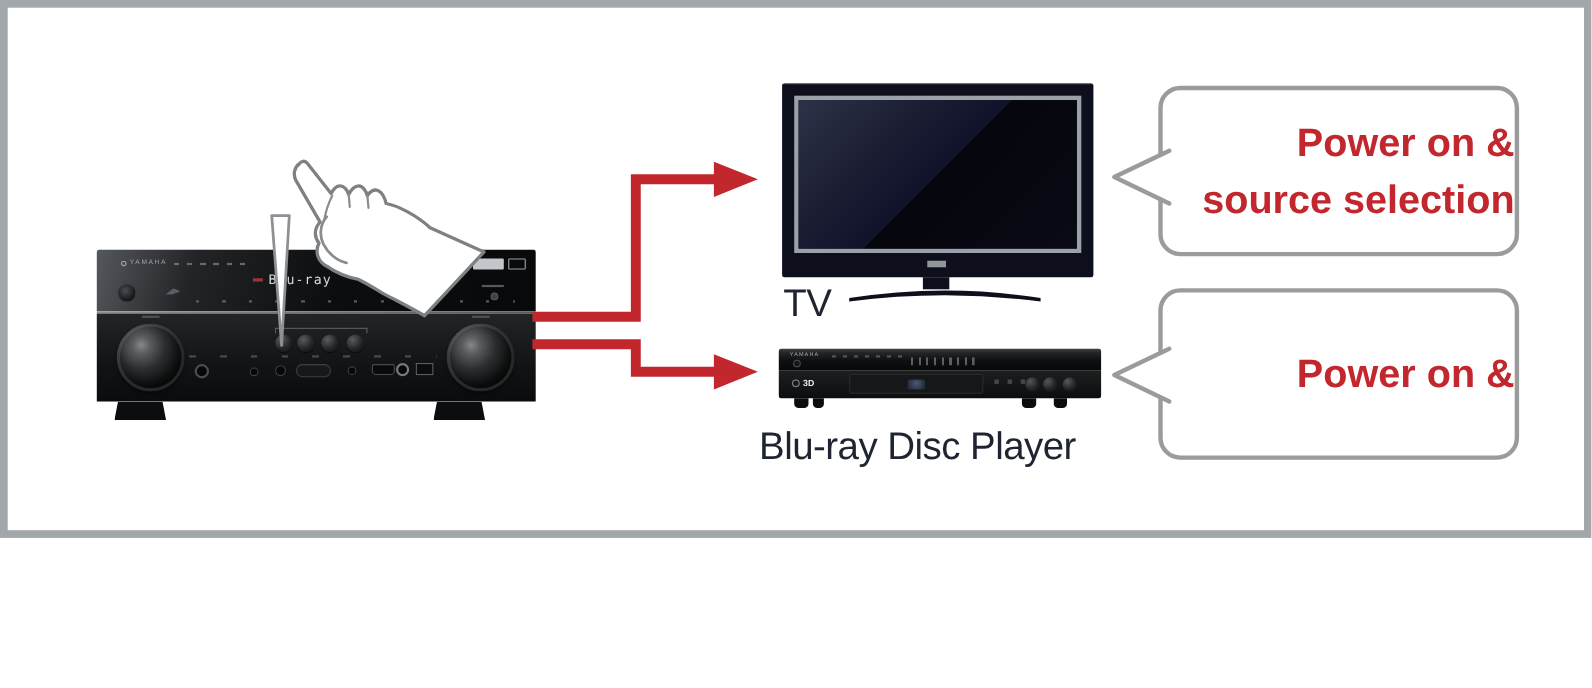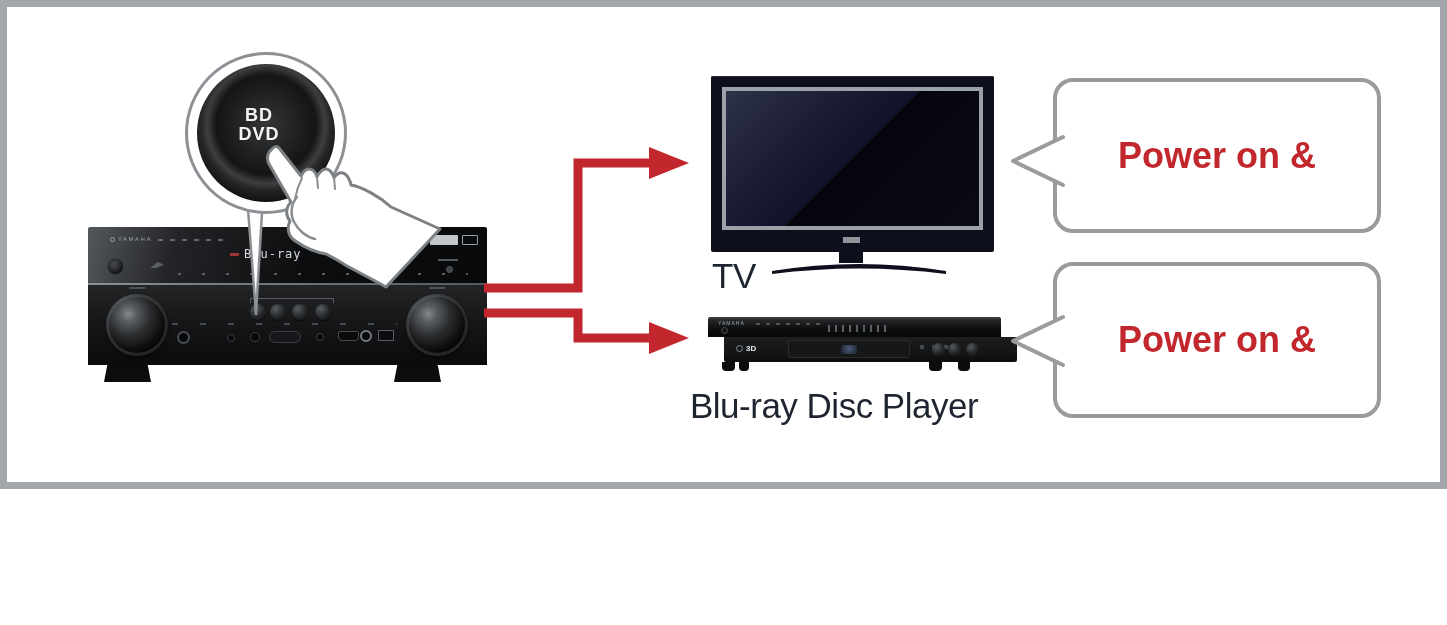--- a/index.html
+++ b/index.html
@@ -99,38 +99,38 @@
   .bd-top{position:absolute;left:0;top:0;width:293px;height:20px;border-radius:2px 2px 0 0;
         background:linear-gradient(#3e4144 0%,#232527 18%,#0e0f10 55%,#070808 100%);}
   .bd-brand{position:absolute;left:10px;top:3px;font-size:5px;letter-spacing:1px;color:#a0a5a9;}
   .bd-toptext{position:absolute;left:48px;top:6px;width:70px;height:2px;opacity:.6;
         background:repeating-linear-gradient(90deg,#75797d 0 4px,transparent 4px 10px);}
   .bd-power{position:absolute;left:13px;top:10px;width:7px;height:7px;border-radius:50%;
         background:#151617;border:1px solid #4a4e52;box-sizing:border-box;}
   .bd-seg{position:absolute;left:120px;top:8px;width:58px;height:7px;opacity:.55;
         background:repeating-linear-gradient(90deg,#9aa0a6 0 2px,transparent 2px 7px);}
   .bd-bottom{position:absolute;left:0;top:20px;width:293px;height:25px;border-radius:0 0 2px 2px;
-        background:linear-gradient(#1d1e20,#121314 70%,#0b0c0d);margin-left:16px;}
+        background:linear-gradient(#1d1e20,#121314 70%,#0b0c0d);}
   .bd-3d{position:absolute;left:12px;top:7px;display:flex;align-items:center;gap:3px;
         color:#e8ebee;font-size:8px;font-weight:bold;}
   .bd-3d .disc{width:7px;height:7px;border-radius:50%;border:1.5px solid #84888c;box-sizing:border-box;}
   .bd-tray{position:absolute;left:64px;top:3px;width:122px;height:18px;background:#161718;
         border:1px solid #2a2c2e;border-radius:2px;box-sizing:border-box;
         display:flex;align-items:center;justify-content:center;}
   .bd-logo{width:16px;height:9px;border-radius:2px;
         background:radial-gradient(circle at 50% 40%,#4a5a74,#232c3a 80%);}
   .bd-sq{position:absolute;top:8px;width:4px;height:4px;background:#44484c;}
   .bd-btn{position:absolute;top:26px;width:13px;height:13px;border-radius:50%;
         background:radial-gradient(circle at 35% 30%,#55585b,#212325 55%,#101112);}
   .bd-foot{position:absolute;top:45px;height:9px;background:#0b0c0d;border-radius:0 0 4px 4px;}
 
   
   .bubble{position:absolute;width:328px;background:#fff;border:4px solid var(--bubble-border);
-        border-radius:20px;box-sizing:border-box;display:flex;flex-direction:row;
-        align-items:center;justify-content:center;}
+        border-radius:20px;box-sizing:border-box;display:flex;flex-direction:column;
+        align-items:flex-end;justify-content:center;}
   .bubble-1{left:1053px;top:78px;height:155px;}
   .bubble-2{left:1053px;top:262px;height:156px;}
   .bubble-line{color:var(--accent-red);font-weight:bold;font-size:36px;line-height:1.42;
         text-align:center;white-space:nowrap;}
   .tail{position:absolute;left:-50px;width:58px;height:58px;overflow:visible;}
   .tail-1{top:50px;}
   .tail-2{top:46px;}
 </style>
 </head>
 <body>
@@ -179,28 +179,20 @@
       <div class="rx-usb" style="top:45px;"></div>
     </div>
     <div class="rx-foot" style="left:16px;"></div>
     <div class="rx-foot" style="left:306px;"></div>
   </div>
 
   <svg class="layer" viewBox="0 0 1447 625">
     <polygon points="247,196 263,196 256,314" fill="#ffffff" stroke="#8d9094" stroke-width="2.5" stroke-linejoin="round"></polygon>
   </svg>
 
-  <div class="mag-circle">
-    <div class="mag-button">
-      <div class="mag-text">
-        <span>BD</span>
-        <span>DVD</span>
-      </div>
-    </div>
-  </div>
 
   <svg class="layer" viewBox="0 0 1447 625">
     <path d="M279,148 L301,176
              C303,172 306,169 309,169 C313,169 316,173 317,177
              C319,172 323,169 326,169 C330,169 333,174 334,178
              C336,174 340,172 343,173 C347,174 350,180 351,185
              C362,187 379,196 391,207
              L440,229 L386,287
              C372,279 358,272 347,266 C339,261 332,257 326,254
              C315,252 304,247 297,242 C289,238 286,229 290,221
@@ -260,20 +252,21 @@
     <div class="bd-foot" style="left:31px;width:10px;"></div>
     <div class="bd-foot" style="left:221px;width:13px;"></div>
     <div class="bd-foot" style="left:250px;width:12px;"></div>
   </div>
 
   <div class="device-label lbl-tv">TV</div>
   <div class="device-label lbl-bluray">Blu-ray Disc Player</div>
 
   <div class="bubble bubble-1">
     <div class="bubble-line">Power on &amp;</div>
+    <div class="bubble-line">source selection</div>
     <svg class="tail tail-1" viewBox="0 0 58 58">
       <path d="M56,5 L6,29 L56,53" fill="#ffffff" stroke="#9b9b9b" stroke-width="4" stroke-linejoin="round" stroke-linecap="round"></path>
     </svg>
   </div>
 
   <div class="bubble bubble-2">
     <div class="bubble-line">Power on &amp;</div>
     <svg class="tail tail-2" viewBox="0 0 58 58">
       <path d="M56,5 L6,29 L56,53" fill="#ffffff" stroke="#9b9b9b" stroke-width="4" stroke-linejoin="round" stroke-linecap="round"></path>
     </svg>

